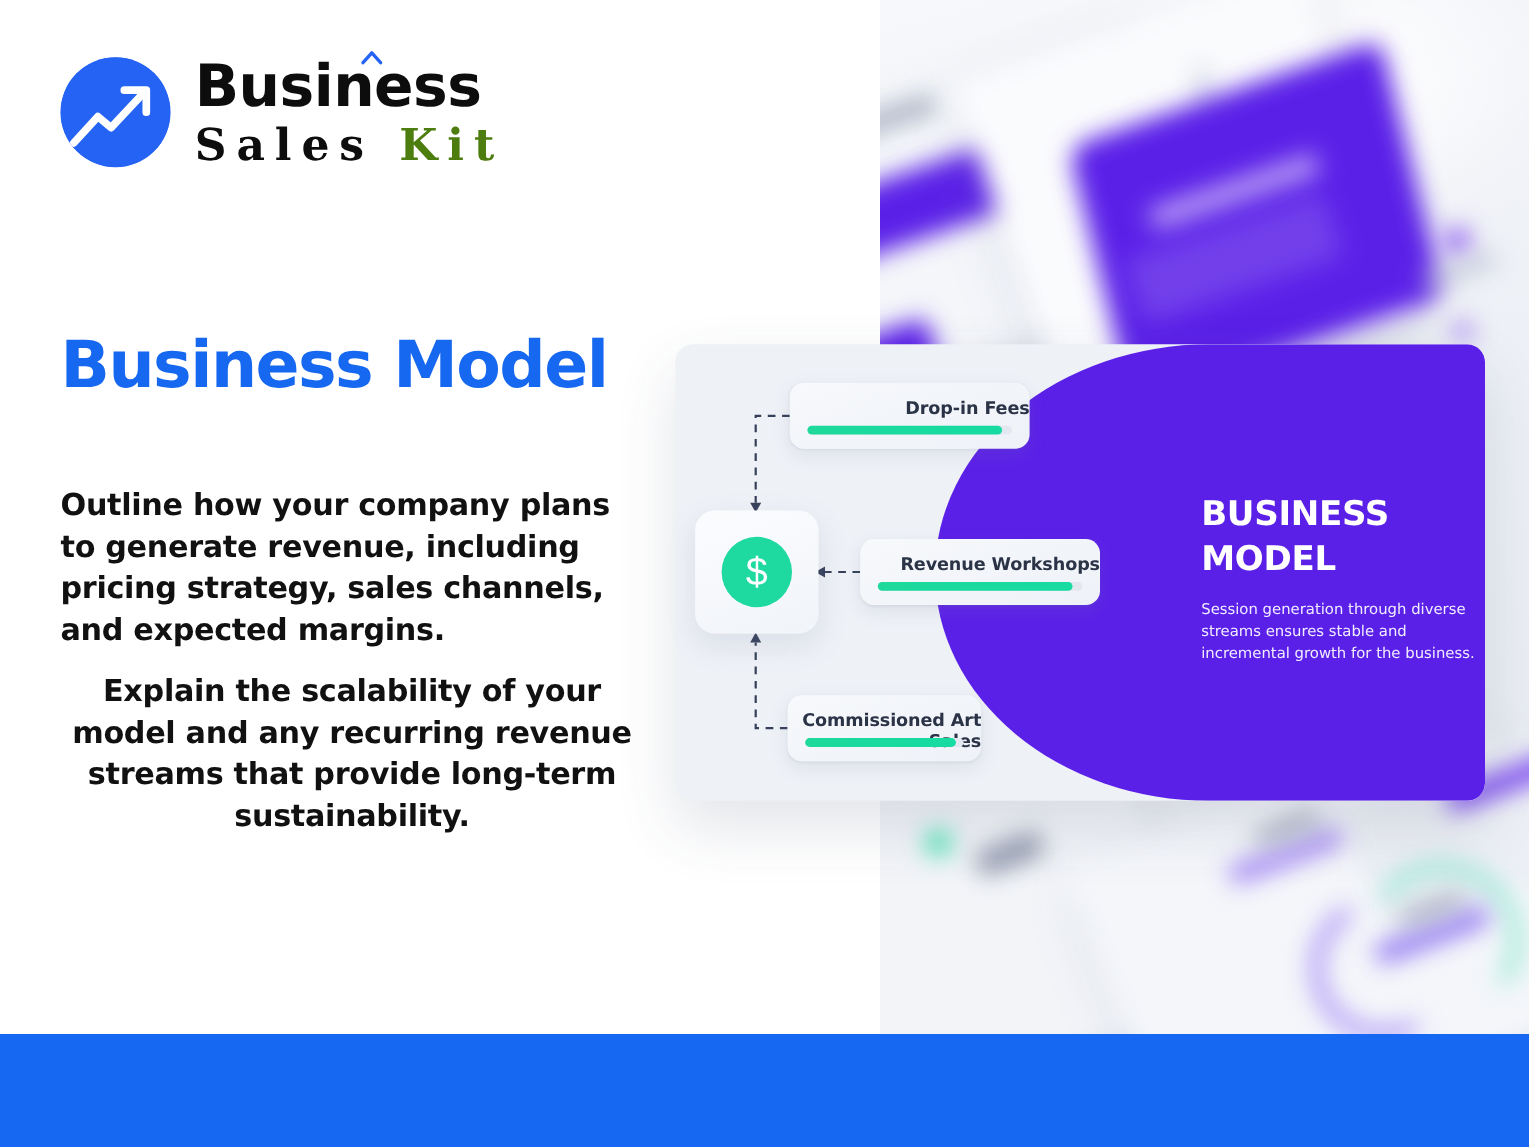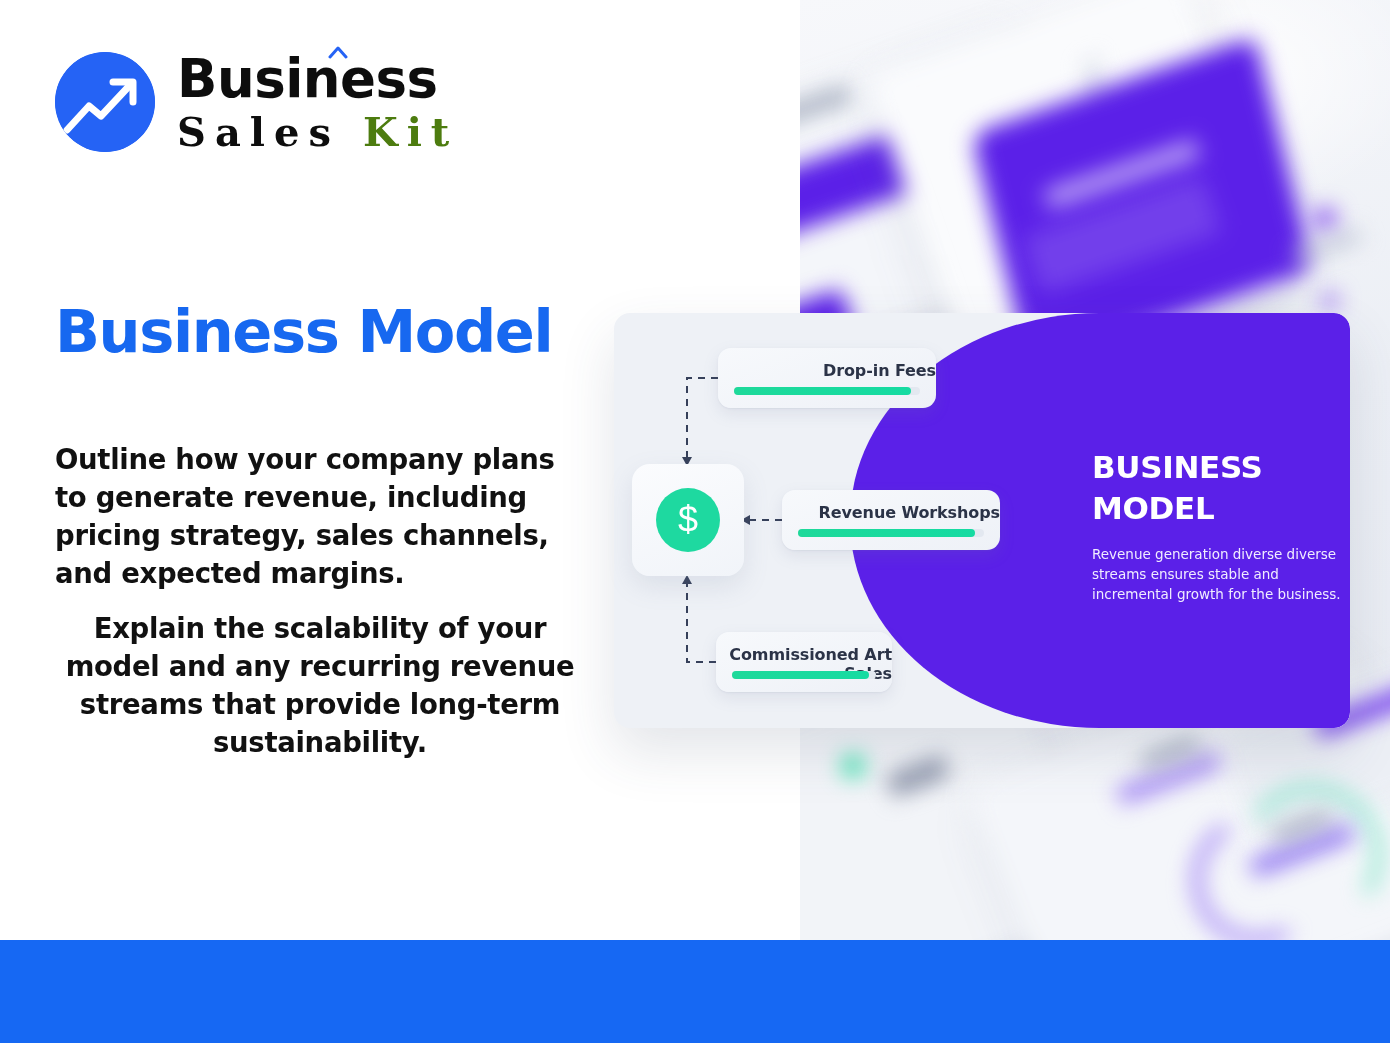--- a/index.html
+++ b/index.html
@@ -427,16 +427,16 @@
 <div class="node-card node-art">
   <div class="node-label">Commissioned Art Sales</div>
   <div class="node-track">
     <div class="node-fill" style="width: 95%;"></div>
   </div>
 </div>
 
 <div class="blob-text">
   <div class="blob-title">BUSINESS
 MODEL</div>
-  <div class="blob-desc">Revenue generation diverse diverse streams ensures stable and incremental growth for the business.</div>
+  <div class="blob-desc">Session generation through diverse streams ensures stable and incremental growth for the business.</div>
 </div>
 
 <div class="footer-bar"></div>
 
 </body></html>

